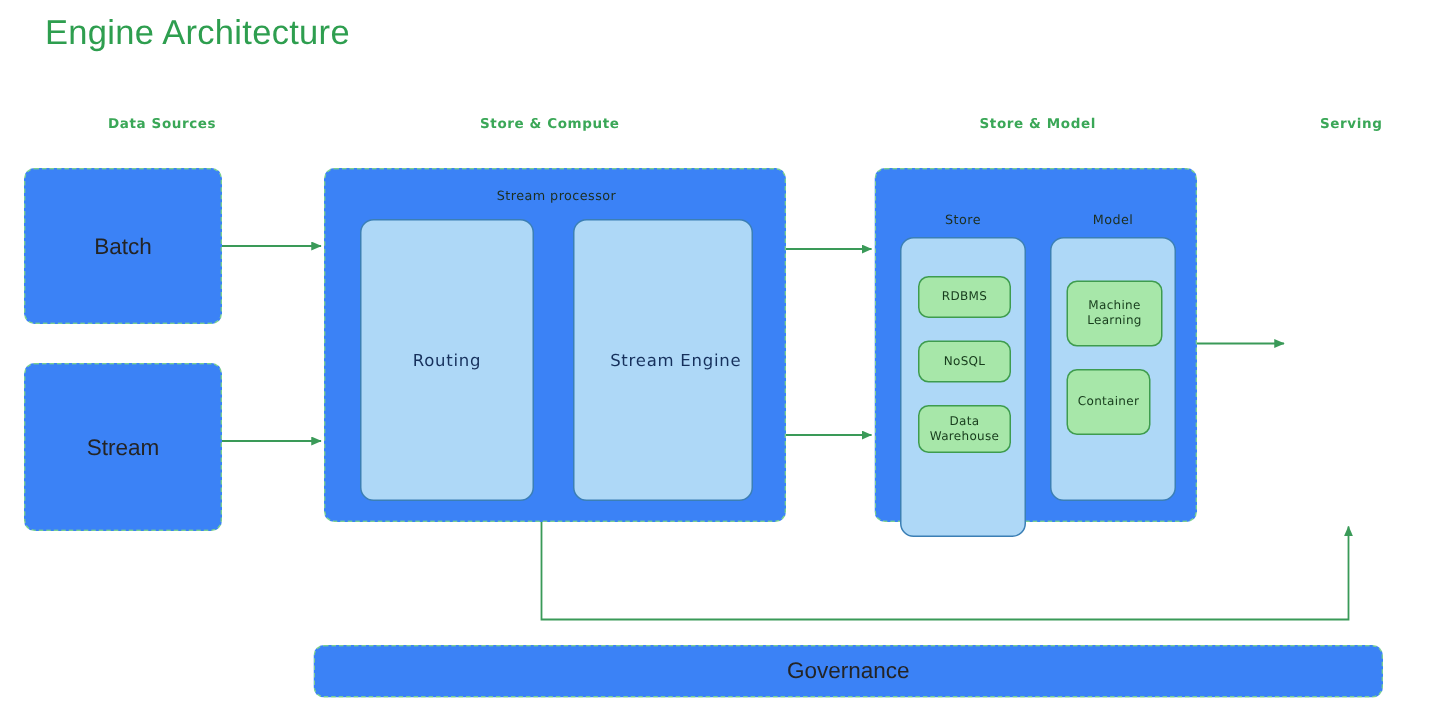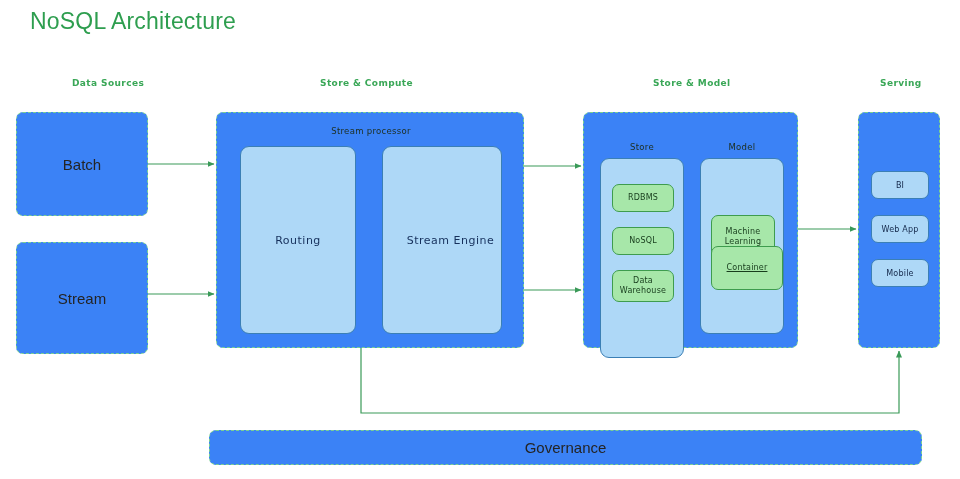--- a/index.html
+++ b/index.html
@@ -128,21 +128,21 @@
     left: 0; top: 0;
     width: 960px; height: 479px;
     pointer-events: none;
   }
 </style>
 </head>
 <body>
 
 <div id="canvas">
 
-  <div class="abs" id="page-title">NoSQL Architecture</div>
+  <div class="abs" id="page-title">Engine Architecture</div>
 
   <div class="abs section-label" style="left:40px;  top:78px;padding-left:32px;">Data Sources</div>
   <div class="abs section-label" style="left:320px; top:78px;">Store &amp; Compute</div>
   <div class="abs section-label" style="left:653px; top:78px;">Store &amp; Model</div>
   <div class="abs section-label" style="left:880px; top:78px;">Serving</div>
 
   <div class="abs green-box" style="left:16px; top:112px; width:132px; height:104px;">
     <div class="big-label">Batch</div>
   </div>
 
@@ -167,31 +167,26 @@
     <div class="abs hand panel-caption" style="left:16px; top:29px; width:84px;">Store</div>
     <div class="abs blue-panel" style="left:16px; top:45px; width:84px; height:200px;">
       <div class="abs green-chip" style="left:11px; top:25px; width:62px; height:28px;">RDBMS</div>
       <div class="abs green-chip" style="left:11px; top:68px; width:62px; height:28px;">NoSQL</div>
       <div class="abs green-chip" style="left:11px; top:111px; width:62px; height:32px; white-space:pre-line;">Data
 Warehouse</div>
     </div>
 
     <div class="abs hand panel-caption" style="left:116px; top:29px; width:84px;">Model</div>
     <div class="abs blue-panel" style="left:116px; top:45px; width:84px; height:176px;">
-      <div class="abs green-chip" style="left:10px; top:28px; width:64px; height:44px; white-space:pre-line;margin-top:28px;">Machine
+      <div class="abs green-chip" style="left:10px; top:28px; width:64px; height:44px; white-space:pre-line;">Machine
 Learning</div>
-      <div class="abs green-chip" style="left:10px; top:87px; width:72px; height:44px;text-decoration:underline;">Container</div>
-    </div>
-  </div>
-
-  <div class="abs green-box" style="left:858px; top:112px; width:82px; height:236px;">
-    <div class="abs blue-chip" style="left:12px; top:58px; width:58px; height:28px;">BI</div>
-    <div class="abs blue-chip" style="left:12px; top:102px; width:58px; height:28px;">Web App</div>
-    <div class="abs blue-chip" style="left:12px; top:146px; width:58px; height:28px;">Mobile</div>
-  </div>
+      <div class="abs green-chip" style="left:10px; top:87px; width:56px; height:44px;">Container</div>
+    </div>
+  </div>
+
 
   <div class="abs green-box" style="left:209px; top:430px; width:713px; height:35px;">
     <div class="big-label">Governance</div>
   </div>
 
   <svg class="connectors" viewBox="0 0 960 479" xmlns="http://www.w3.org/2000/svg">
     <defs>
       <marker id="arrowhead" markerWidth="7" markerHeight="6" refX="6.5" refY="3" orient="auto" markerUnits="userSpaceOnUse">
         <path d="M0,0 L7,3 L0,6 z" fill="#3a9a58"></path>
       </marker>

